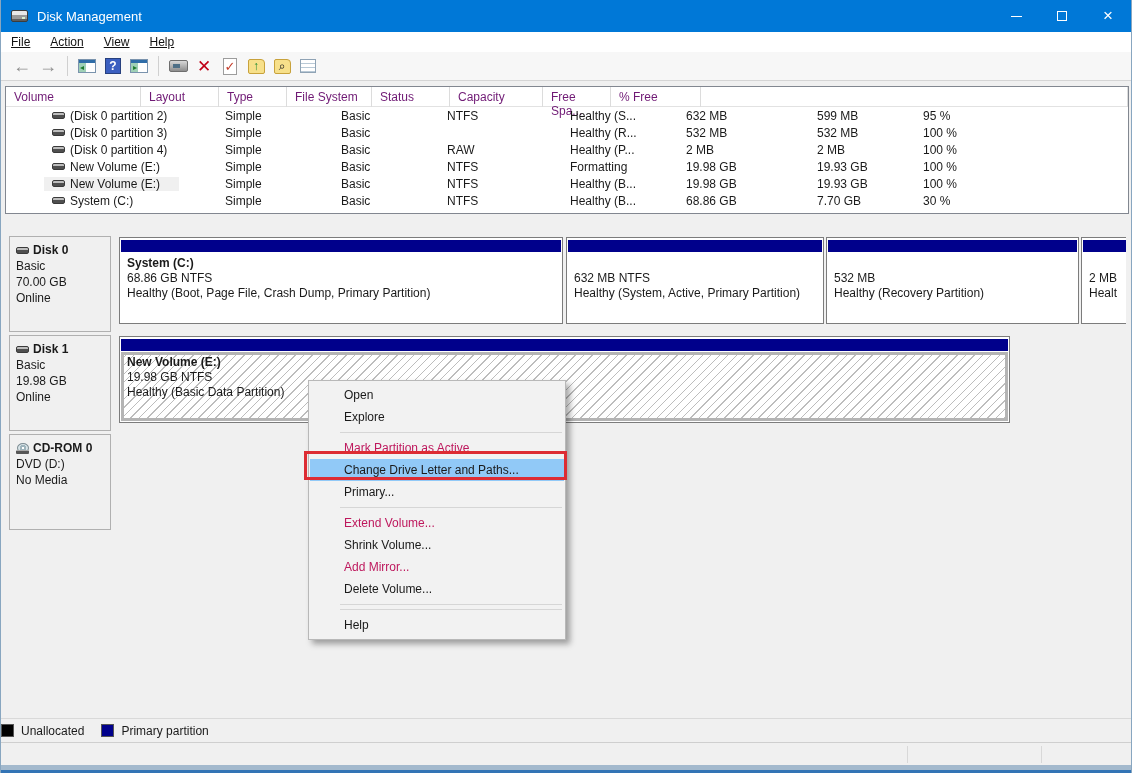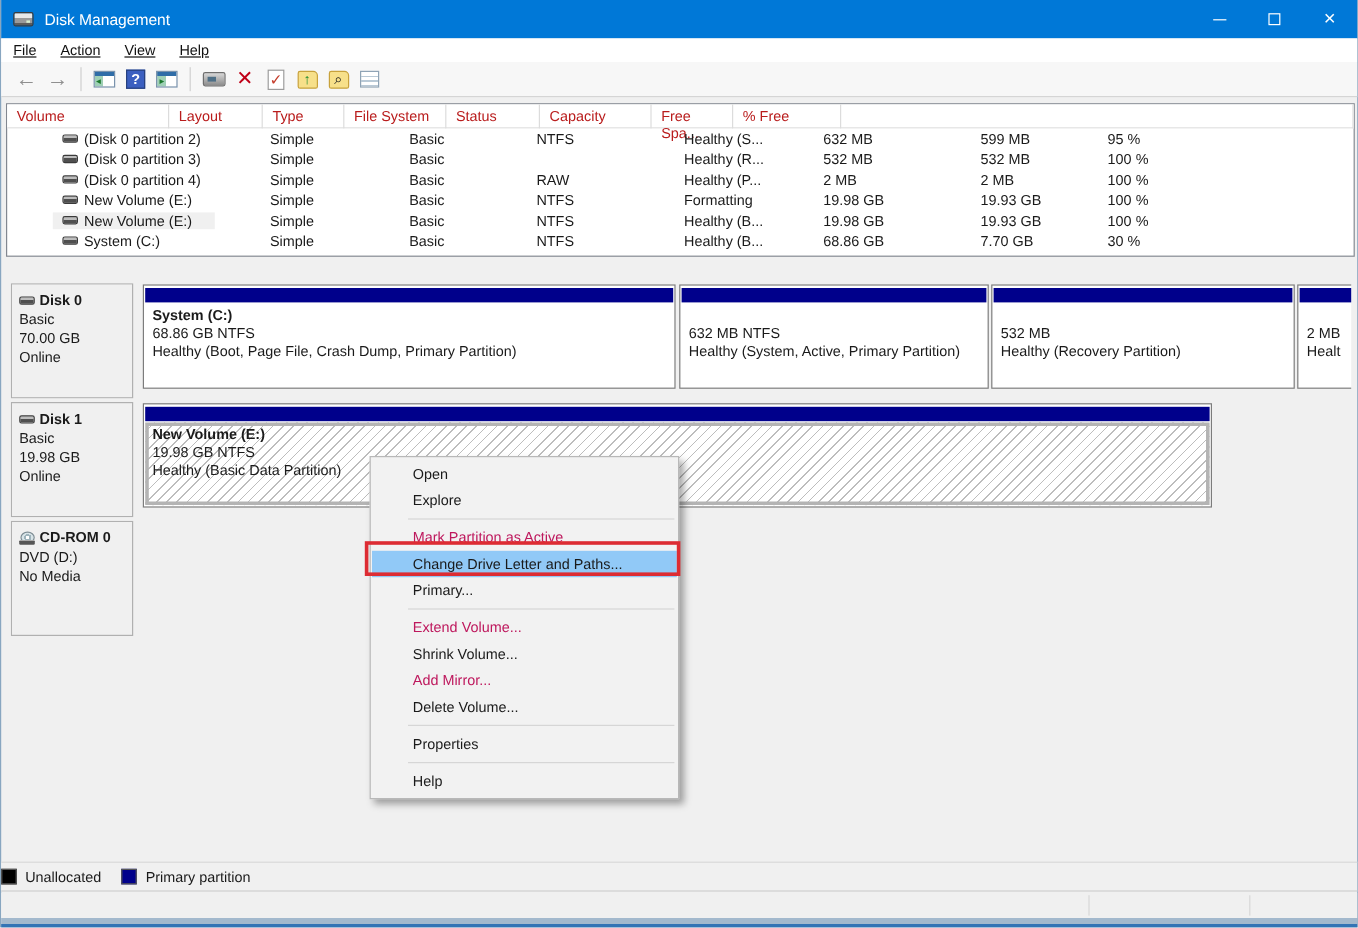--- a/index.html
+++ b/index.html
@@ -50,21 +50,21 @@
   .gi-folder { width:17px; height:15px; background:#f7e08a; border:1px solid #c8a23c; border-radius:2px 4px 2px 2px;
                display:flex; align-items:center; justify-content:center; }
   .gi-folder .up { color:#1f8a2f; font-weight:bold; font-size:12px; }
   .gi-list { width:16px; height:14px; border:1px solid #8fa3b5; background:
       repeating-linear-gradient(#fff 0 3px, #b9c9d6 3px 4px); }
 
   
   .listview { position:absolute; top:86px; left:4px; width:1124px; height:128px; background:#fff;
               border:1px solid #828790; }
   .lv-header { display:flex; height:20px; border-bottom:1px solid #e2e2e2; background:#fff; }
-  .lv-h-cell { padding:3px 0 4px 8px; color:#b91c1c; border-right:1px solid #dcdcdc; height:20px; }
+  .lv-h-cell { padding:3px 0 4px 8px; color:#701a75; border-right:1px solid #dcdcdc; height:20px; }
   .lv-row { display:flex; height:17px; align-items:center; }
   .lv-cell { padding-left:8px; white-space:nowrap; overflow:hidden;margin-left:38px; }
   .c-volume{width:135px;} .c-layout{width:78px;} .c-type{width:68px;} .c-fs{width:85px;}
   .c-status{width:78px;} .c-cap{width:93px;} .c-free{width:68px;} .c-pct{width:90px;} .c-rest{flex:1;}
   .vol-cell { display:flex; align-items:center; gap:5px; }
   .disk-glyph { flex:0 0 auto; width:13px; height:7px; border-radius:2px;
                 background:linear-gradient(#bdbdbd 0 2px,#4f4f4f 2px); border:1px solid #3a3a3a; }
   .row-focus .c-volume { background:#f0f0f0; }
 
   
@@ -359,21 +359,20 @@
     <div class="ctx-sep"></div>
     <div class="ctx-item disabled">Mark Partition as Active</div>
     <div class="ctx-item highlighted">Change Drive Letter and Paths...</div>
     <div class="ctx-item">Primary...</div>
     <div class="ctx-sep"></div>
     <div class="ctx-item disabled">Extend Volume...</div>
     <div class="ctx-item">Shrink Volume...</div>
     <div class="ctx-item disabled">Add Mirror...</div>
     <div class="ctx-item">Delete Volume...</div>
     <div class="ctx-sep"></div>
-    <div class="ctx-item">Properties</div>
     <div class="ctx-sep"></div>
     <div class="ctx-item">Help</div>
   </div>
   <div class="anno-box"></div>
 
   <div class="legend">
     <span class="legend-swatch sw-unalloc"></span>
     <span>Unallocated</span>
     <span class="legend-swatch sw-primary"></span>
     <span>Primary partition</span>

